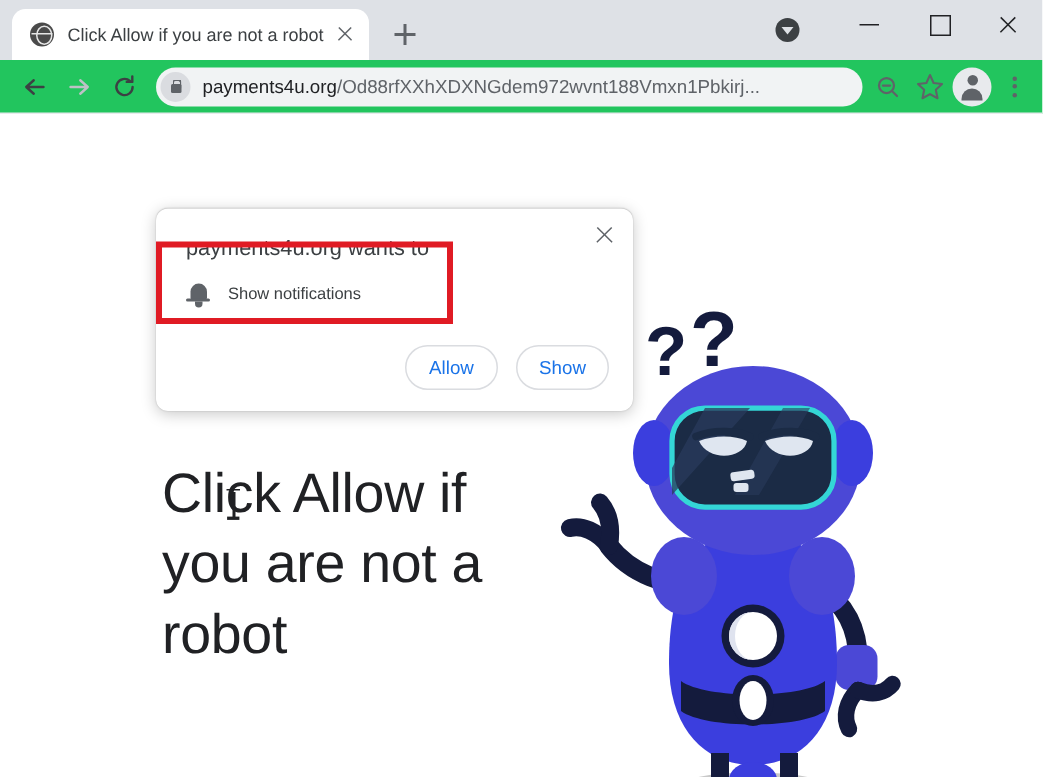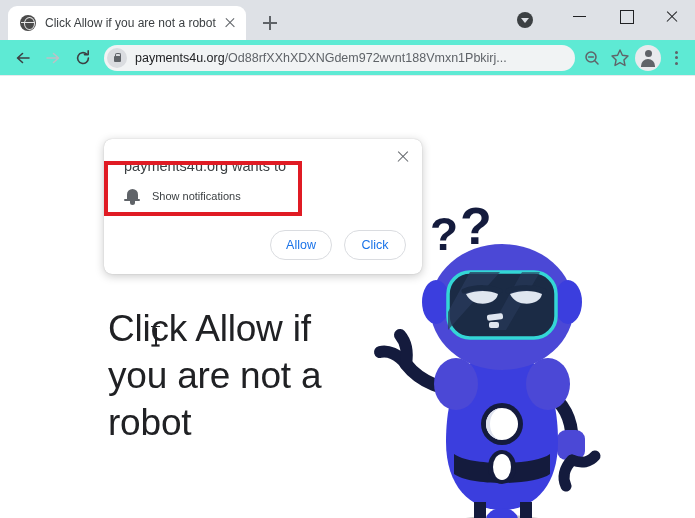--- a/index.html
+++ b/index.html
@@ -95,21 +95,21 @@
   }
   .winbtn.close::before, .winbtn.close::after {
     content:""; position:absolute; left:16px; top:15.5px; width:14px; height:1.3px; background:#202124;
   }
   .winbtn.close::before { transform: rotate(45deg); }
   .winbtn.close::after  { transform: rotate(-45deg); }
 
   
   .toolbar {
     position:absolute; left:0; top:40px; width:695px; height:36px;
-    background:#5eead4;
+    background:#22c55e;
     display:flex; align-items:center;
     border-bottom: 1px solid #e8eaed;
   }
   .navbtn { width:30px; height:30px; position:relative; cursor:pointer; flex:0 0 30px; }
   .navbtn.back   { margin-left: 8px; }
   .navbtn svg { position:absolute; left:5px; top:5px; }
 
   .omnibox {
     flex: 1 1 auto;
     height: 26px;
@@ -402,19 +402,19 @@
 
       <div class="perm-row">
         <div class="bell">
             <span></span>
           </div>
         <div class="perm-label">Show notifications</div>
       </div>
 
       <div class="bubble-actions">
         <button class="pbtn">Allow</button>
-        <button class="pbtn">Click</button>
+        <button class="pbtn">Show</button>
       </div>
     </div>
 
     <div class="annotation"></div>
   </div>
 </div>
 
 </body></html>

